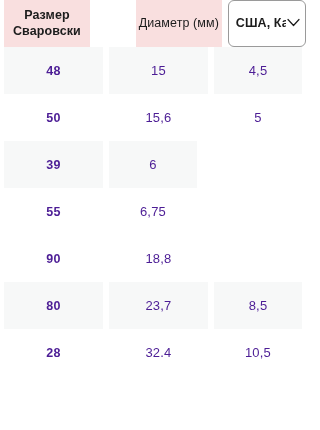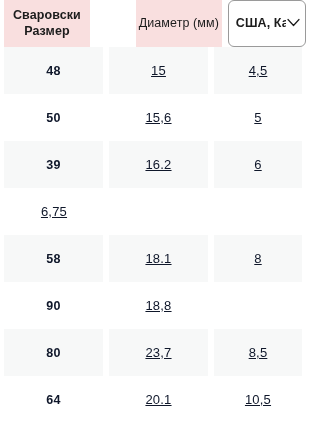--- a/index.html
+++ b/index.html
@@ -81,47 +81,46 @@
     margin-left: 1px;
   }
 
   
   .data-row {
     height: 47px;
   }
   .data-row .cell {
     height: 47px;
     font-size: 13px;
-    color: #0f172a;
+    color: #4c1d95;
     letter-spacing: 0.2px;
   }
   .data-row.striped .cell {
     background: #f7f8f8;
   }
   .data-row .c1 {
     font-weight: 700;
     font-size: 12.5px;
   }
   .data-row .c2,
   .data-row .c3 {
     font-weight: 400;
-    text-decoration: underline;
   }
 </style>
 </head>
 <body>
 
 <div id="size-table">
 
   <div class="row header-row">
 
     <div class="cell c1">
       <div>
+        <div>Размер</div>
         <div>Сваровски</div>
-        <div>Размер</div>
       </div>
     </div>
 
     <div class="cell c2">
       <span>Диаметр (мм)</span>
     </div>
 
     <div class="cell c3">
       <span class="dd-label">США, Калı</span>
       <span class="dd-chevron">
@@ -139,40 +138,35 @@
         <div class="cell c2">15</div>
         <div class="cell c3">4,5</div>
       </div>
       <div class="row data-row">
         <div class="cell c1">50</div>
         <div class="cell c2">15,6</div>
         <div class="cell c3">5</div>
       </div>
       <div class="row data-row striped">
         <div class="cell c1">39</div>
-        <div class="cell c2">16.2</div>
         <div class="cell c3">6</div>
       </div>
       <div class="row data-row">
+        <div class="cell c1">55</div>
         <div class="cell c3">6,75</div>
-      </div>
-      <div class="row data-row striped">
-        <div class="cell c1">58</div>
-        <div class="cell c2">18.1</div>
-        <div class="cell c3">8</div>
       </div>
       <div class="row data-row">
         <div class="cell c1">90</div>
         <div class="cell c2">18,8</div>
       </div>
       <div class="row data-row striped">
         <div class="cell c1">80</div>
         <div class="cell c2">23,7</div>
         <div class="cell c3">8,5</div>
       </div>
       <div class="row data-row">
-        <div class="cell c1">64</div>
-        <div class="cell c2">20.1</div>
+        <div class="cell c1">28</div>
+        <div class="cell c2">32.4</div>
         <div class="cell c3">10,5</div>
       </div>
     </div>
 
 </div>
 
 </body></html>

